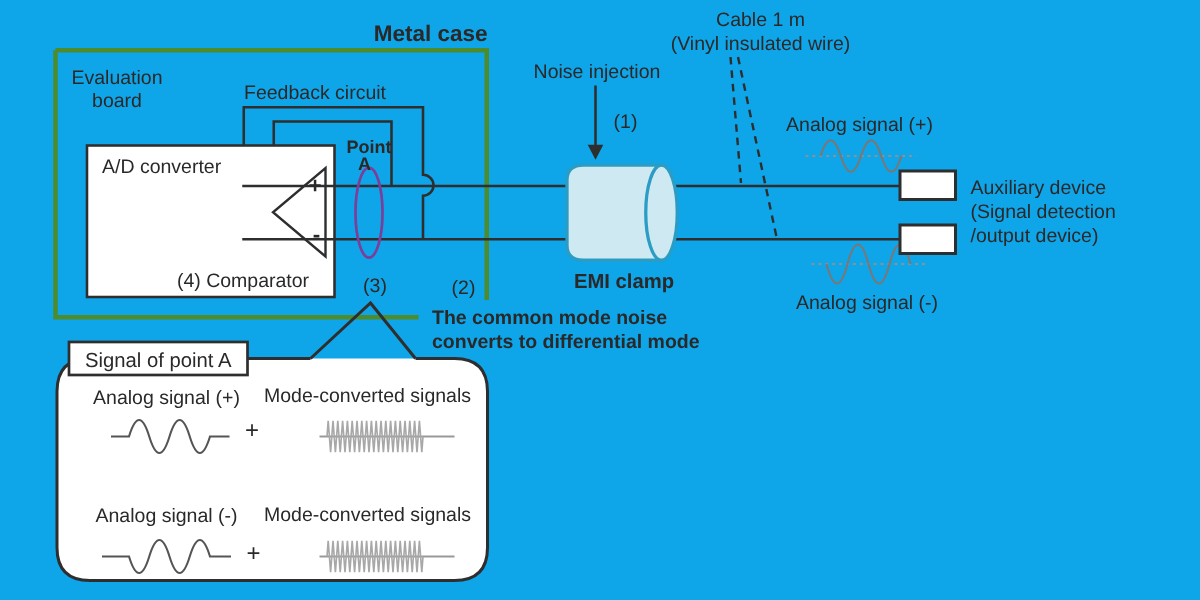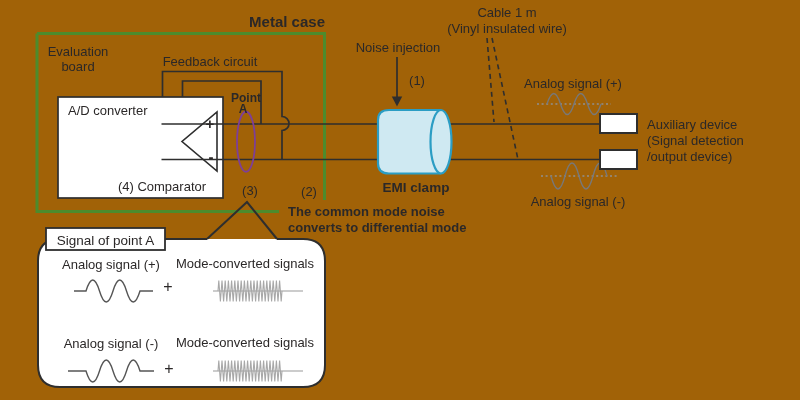--- a/index.html
+++ b/index.html
@@ -1,16 +1,16 @@
 <!DOCTYPE html>
 <html><head>
 <meta charset="utf-8">
 <style>
   html,body{margin:0;padding:0;background:#ffffff;}
-  .stage{position:relative;width:800px;height:400px;background:#a16207;overflow:hidden;}
+  .stage{position:relative;width:800px;height:400px;background:#0ea5e9;overflow:hidden;}
   svg{display:block;}
   svg text{font-family:"Liberation Sans", sans-serif;font-size:13px;fill:#2b2828;}
   text.b{font-weight:bold;}
   text.s12{font-size:12px;}
   text.s13h{font-size:13.5px;}
   text.s15{font-size:15px;}
   text.s16{font-size:16px;}
   .mid{text-anchor:middle;}
   .end{text-anchor:end;}
   .wire{stroke:#2e2e2e;stroke-width:1.7;fill:none;}

